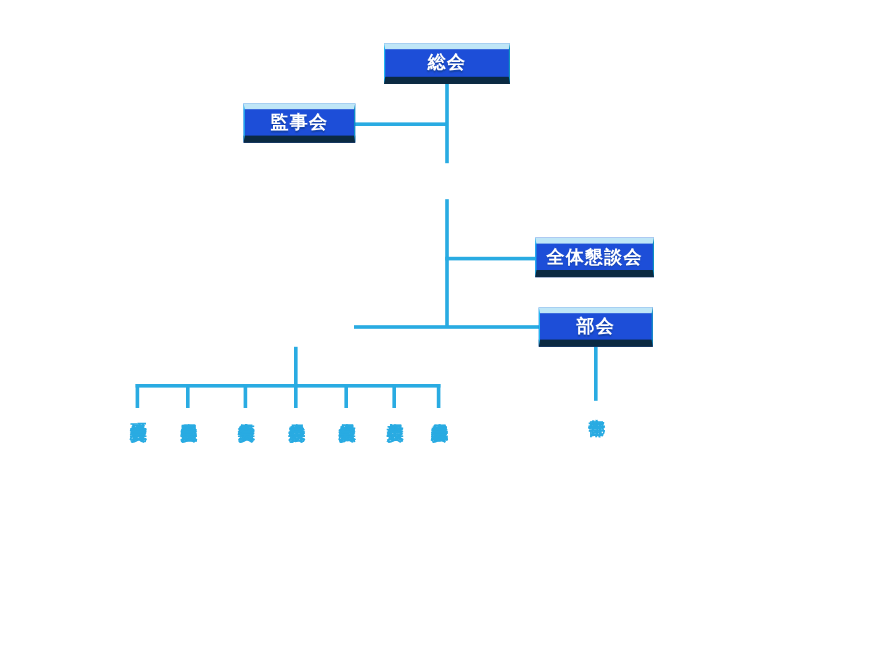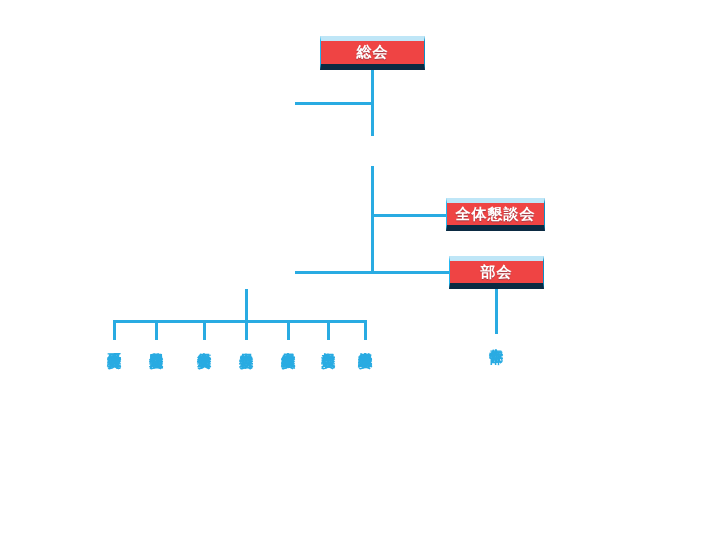--- a/index.html
+++ b/index.html
@@ -16,21 +16,21 @@
     width: 726px;
     height: 552px;
     background: #ffffff;
     overflow: hidden;
   }
 
   
   .node-box {
     position: absolute;
     box-sizing: border-box;
-    background: #ef4444;
+    background: #1d4ed8;
     border-top: 5px solid #BFE6F7;
     border-bottom: 6px solid #0B2A42;
     border-left: 1px solid #22B7F2;
     border-right: 1px solid #0C8FC4;
     display: flex;
     align-items: center;
     justify-content: center;
     z-index: 5;
   }
   .node-box .node-label {
@@ -79,20 +79,23 @@
 <div id="chart-canvas">
 
   <div class="node-box" style="left:320px; top:36px; width:105px; height:34px;">
     <span class="node-label">総会</span>
   </div>
 
   <div class="line-v" style="left:371px; top:70px; height:66px;"></div>
 
   <div class="line-h" style="left:295px; top:102px; width:78px;"></div>
 
+  <div class="node-box" style="left:203px; top:86px; width:93px; height:33px;">
+    <span class="node-label">監事会</span>
+  </div>
 
 
   <div class="line-v" style="left:371px; top:166px; height:106px;"></div>
 
   <div class="line-h" style="left:371px; top:214px; width:77px;"></div>
 
   <div class="node-box" style="left:446px; top:198px; width:99px; height:33px;justify-content:center;">
     <span class="node-label">全体懇談会</span>
   </div>
 

